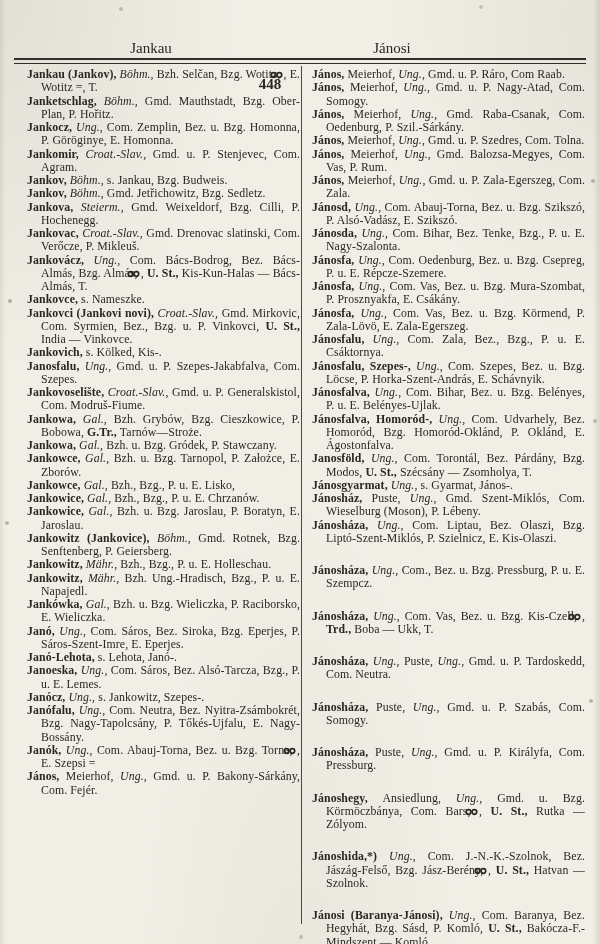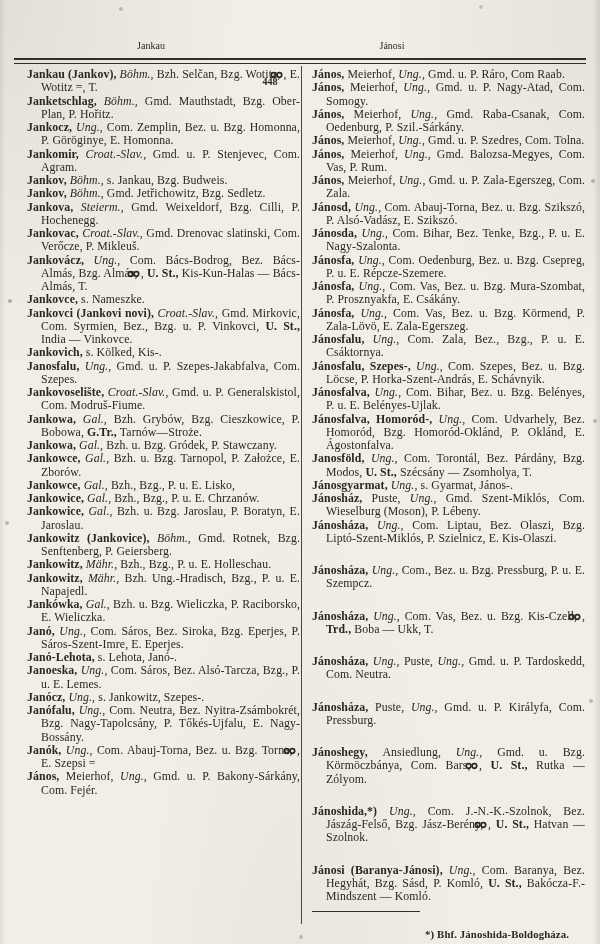--- a/index.html
+++ b/index.html
@@ -13,21 +13,21 @@
       linear-gradient(to right, rgba(80,72,58,.10) 0px, transparent 6px),
       linear-gradient(to left, rgba(80,72,58,.14) 0px, transparent 7px);
     font-family:"Liberation Serif", serif;
     color:#2b2720;
   }
   .speckles{position:absolute;left:0;top:0;width:2px;height:2px;background:transparent;border-radius:50%;
     box-shadow: 9px 300px 0 1px rgba(60,54,44,.35), 6px 522px 0 1px rgba(60,54,44,.3),
       592px 180px 0 1px rgba(60,54,44,.3), 594px 420px 0 1px rgba(60,54,44,.28),
       590px 700px 0 1px rgba(60,54,44,.3), 300px 936px 0 1px rgba(60,54,44,.25),
       120px 8px 0 1px rgba(60,54,44,.25), 480px 6px 0 1px rgba(60,54,44,.22);}
-  .header{position:absolute;top:40px;left:0;width:600px;height:16px;font-size:10px;}
+  .header{position:absolute;top:40px;left:0;width:600px;height:16px;font-size:15px;}
   .h-left{position:absolute;left:151px;transform:translateX(-50%);}
   .h-num{position:absolute;left:270px;transform:translateX(-50%);font-weight:bold;margin-top:36px;}
   .h-right{position:absolute;left:392px;transform:translateX(-50%);}
   .rule-double{position:absolute;left:14px;top:58px;width:572px;height:3px;
     border-top:2px solid #332e27;border-bottom:1px solid #332e27;}
   .col-divider{position:absolute;left:301px;top:66px;width:1px;height:858px;background:#4d463c;}
   .col{position:absolute;top:68px;width:273px;font-size:11.8px;line-height:13.25px;
     text-align:justify;letter-spacing:.1px;}
   .col-left{left:27px;}
   .col-right{left:312px;}
@@ -117,20 +117,21 @@
       <p class="entry"><span class="seg-b">Janosföld, </span><span class="seg-i">Ung., </span><span class="seg-n">Com. Torontál, Bez. Párdány, Bzg. Modos, </span><span class="seg-b">U. St., </span><span class="seg-n">Szécsány — Zsomholya, T.</span></p>
       <p class="entry"><span class="seg-b">Jánosgyarmat, </span><span class="seg-i">Ung., </span><span class="seg-n">s. Gyarmat, János-.</span></p>
       <p class="entry"><span class="seg-b">Jánosház, </span><span class="seg-n">Puste, </span><span class="seg-i">Ung., </span><span class="seg-n">Gmd. Szent-Miklós, Com. Wieselburg (Moson), P. Lébeny.</span></p>
       <p class="entry"><span class="seg-b">Jánosháza, </span><span class="seg-i">Ung., </span><span class="seg-n">Com. Liptau, Bez. Olaszi, Bzg. Liptó-Szent-Miklós, P. Szielnicz, E. Kis-Olaszi.</span></p>
       <p class="entry gap"><span class="seg-b">Jánosháza, </span><span class="seg-i">Ung., </span><span class="seg-n">Com., Bez. u. Bzg. Pressburg, P. u. E. Szempcz.</span></p>
       <p class="entry gap"><span class="seg-b">Jánosháza, </span><span class="seg-i">Ung., </span><span class="seg-n">Com. Vas, Bez. u. Bzg. Kis-Czell, </span><span class="posthorn"><svg width="13" height="8" viewBox="0 0 13 8">
             <circle cx="3.6" cy="4" r="2.3" fill="none" stroke="#2b2720" stroke-width="1.7"></circle>
             <circle cx="9.4" cy="4" r="2.3" fill="none" stroke="#2b2720" stroke-width="1.7"></circle>
           </svg></span><span class="seg-n">, </span><span class="seg-b">Trd., </span><span class="seg-n">Boba — Ukk, T.</span></p>
       <p class="entry gap"><span class="seg-b">Jánosháza, </span><span class="seg-i">Ung., </span><span class="seg-n">Puste, </span><span class="seg-i">Ung., </span><span class="seg-n">Gmd. u. P. Tardoskedd, Com. Neutra.</span></p>
+      <p class="entry gap"><span class="seg-b">Jánosháza, </span><span class="seg-n">Puste, </span><span class="seg-i">Ung., </span><span class="seg-n">Gmd. u. P. Szabás, Com. Somogy.</span></p>
       <p class="entry gap"><span class="seg-b">Jánosháza, </span><span class="seg-n">Puste, </span><span class="seg-i">Ung., </span><span class="seg-n">Gmd. u. P. Királyfa, Com. Pressburg.</span></p>
       <p class="entry gap"><span class="seg-b">Jánoshegy, </span><span class="seg-n">Ansiedlung, </span><span class="seg-i">Ung., </span><span class="seg-n">Gmd. u. Bzg. Körmöczbánya, Com. Bars, </span><span class="posthorn"><svg width="13" height="8" viewBox="0 0 13 8">
             <circle cx="3.6" cy="4" r="2.3" fill="none" stroke="#2b2720" stroke-width="1.7"></circle>
             <circle cx="9.4" cy="4" r="2.3" fill="none" stroke="#2b2720" stroke-width="1.7"></circle>
           </svg></span><span class="seg-n">, </span><span class="seg-b">U. St., </span><span class="seg-n">Rutka — Zólyom.</span></p>
       <p class="entry gap"><span class="seg-b">Jánoshida,*) </span><span class="seg-i">Ung., </span><span class="seg-n">Com. J.-N.-K.-Szolnok, Bez. Jászág-Felső, Bzg. Jász-Berény, </span><span class="posthorn"><svg width="13" height="8" viewBox="0 0 13 8">
             <circle cx="3.6" cy="4" r="2.3" fill="none" stroke="#2b2720" stroke-width="1.7"></circle>
             <circle cx="9.4" cy="4" r="2.3" fill="none" stroke="#2b2720" stroke-width="1.7"></circle>
           </svg></span><span class="seg-n">, </span><span class="seg-b">U. St., </span><span class="seg-n">Hatvan — Szolnok.</span></p>
       <p class="entry gap"><span class="seg-b">Jánosi (Baranya-Jánosi), </span><span class="seg-i">Ung., </span><span class="seg-n">Com. Baranya, Bez. Hegyhát, Bzg. Sásd, P. Komló, </span><span class="seg-b">U. St., </span><span class="seg-n">Bakócza-F.-Mindszent — Komló.</span></p>

